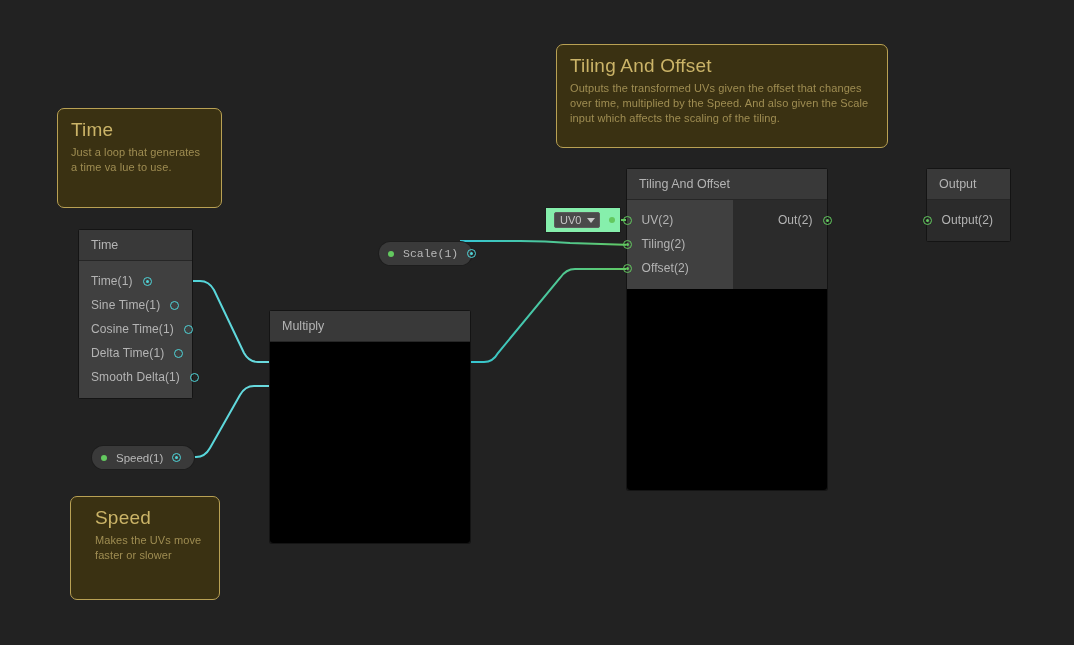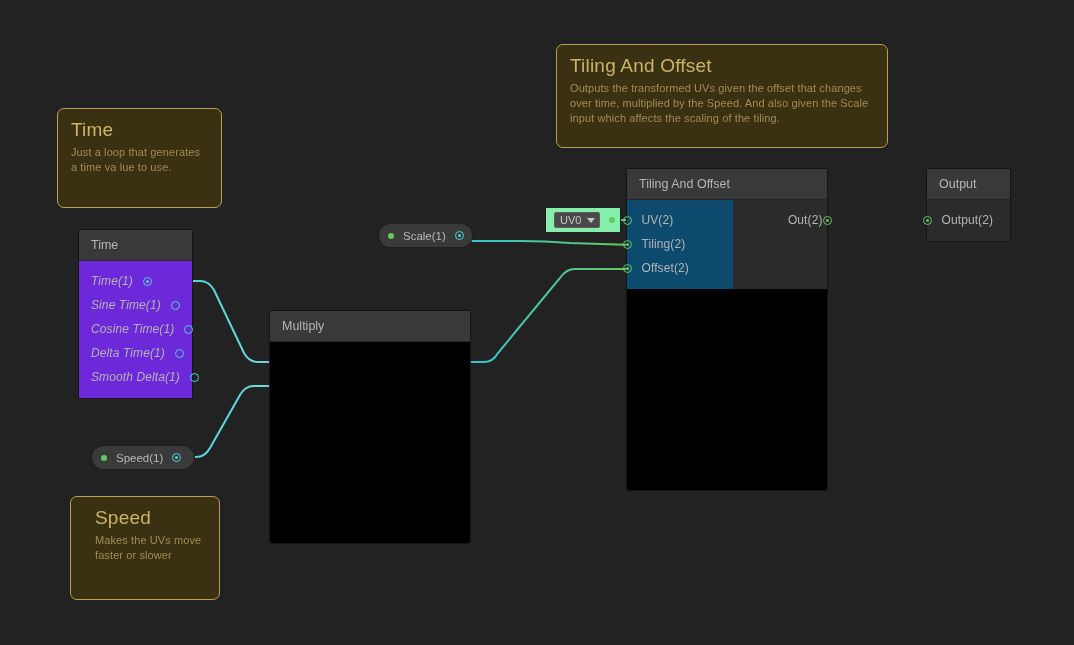--- a/index.html
+++ b/index.html
@@ -58,21 +58,21 @@
     line-height: 31px;
     padding-left: 12px;
     box-sizing: border-box;
     border-bottom: 1px solid #262626;
   }
   .node-body {
     display: flex;
     background: #2b2b2b;
   }
   .ports-in {
-    background: #0c4a6e;
+    background: #404040;
     padding: 8px 0 9px 0;
     box-sizing: border-box;
   }
   .ports-out {
     background: #2b2b2b;
     padding: 8px 0 9px 0;
     box-sizing: border-box;
     flex: 1;
     display: flex;
     flex-direction: column;
@@ -84,21 +84,21 @@
     height: 24px;
     white-space: nowrap;
   }
   .port-row.out { flex-direction: row-reverse; }
   .port-label {
     color: #b4b4b4;
     font-size: 12px;
     letter-spacing: .1px;
   }
   .port-row.in .port-label { margin-left: 10px; margin-right: 12px; }
-  .port-row.out .port-label { margin-left: 12px; }
+  .port-row.out .port-label { margin-right: 10px; margin-left: 12px; }
 
   
   .port {
     width: 9px; height: 9px;
     border-radius: 50%;
     box-sizing: border-box;
     flex: 0 0 auto;
     position: relative;
   }
   .port.cy { border: 1.6px solid #4fd4d8; }
@@ -239,21 +239,21 @@
   </div>
 
   <div class="sticky" style="left:70px; top:496px; width:150px; height:104px;padding-left:24px;">
     <p class="sticky-title">Speed</p>
     <p class="sticky-body">Makes the UVs move faster or slower</p>
   </div>
 
   <div class="node" style="left:79px; top:230px; width:113px;">
     <div class="node-header">Time</div>
     <div class="node-body node-right-labels" style="display:block;">
-      <div class="ports-in" style="background:#6d28d9; width:100%;font-style:italic;">
+      <div class="ports-in" style="background:#404040; width:100%;">
         <div class="port-row in">
           <span class="port cy filled"></span>
           <span class="port-label">Time(1)</span>
         </div>
         <div class="port-row in">
           <span class="port cy"></span>
           <span class="port-label">Sine Time(1)</span>
         </div>
         <div class="port-row in">
           <span class="port cy"></span>
@@ -308,21 +308,21 @@
     <div class="node-body">
       <div class="ports-in" style="width:100%; background:#2b2b2b;">
         <div class="port-row in">
           <span class="port gr filled"></span>
           <span class="port-label">Output(2)</span>
         </div>
       </div>
     </div>
   </div>
 
-  <div class="pill" style="left:379px; top:224px; width:93px;">
+  <div class="pill" style="left:379px; top:242px; width:93px;font-family:Liberation Mono, monospace;">
     <span class="pill-dot"></span>
     <span class="pill-label">Scale(1)</span>
     <span class="port cy filled" style="margin-right:-13px;"></span>
   </div>
 
   <div class="pill" style="left:92px; top:446px; width:102px;">
     <span class="pill-dot"></span>
     <span class="pill-label">Speed(1)</span>
     <span class="port cy filled" style="margin-right:-13px;"></span>
   </div>

